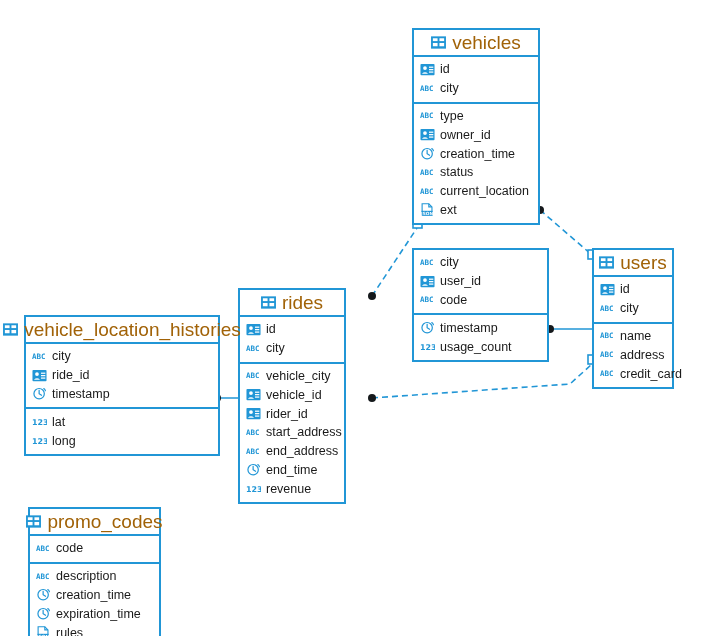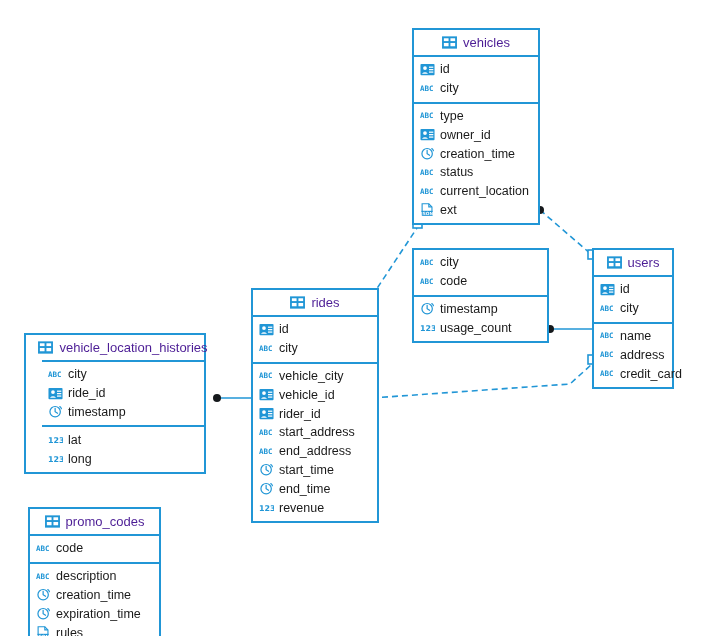--- a/index.html
+++ b/index.html
@@ -4,33 +4,33 @@
 <style>
   html,body{margin:0;padding:0;}
   body{width:705px;height:636px;background:#ffffff;position:relative;
        font-family:"Liberation Sans","DejaVu Sans",sans-serif;overflow:hidden;}
   #canvas{position:absolute;inset:0;width:705px;height:636px;}
   #edges{position:absolute;left:0;top:0;width:705px;height:636px;pointer-events:none;z-index:1;}
   .table{position:absolute;z-index:2;background:#ffffff;border:2px solid #2196d6;
          box-sizing:border-box;}
   .thead{display:flex;align-items:center;justify-content:center;gap:6px;
          height:25px;border-bottom:2px solid #2196d6;background:#ffffff;padding:0 8px;}
-  .ttitle{font-size:13px;color:#4c1d95;white-space:nowrap;text-align:right;}
+  .ttitle{font-size:19px;color:#a16207;white-space:nowrap;text-align:right;}
   .keys{border-bottom:2px solid #2196d6;padding:3px 0 4px 0;}
   .cols{padding:3px 0 4px 0;}
   .row{display:flex;align-items:center;gap:5px;height:18.8px;padding:0 6px;white-space:nowrap;}
   .fname{font-size:12.5px;color:#1a1a1a;}
   .keys .fname{font-weight:normal;}
   .ico{width:15px;height:13px;flex:0 0 15px;display:block;}
   
   #t-vehicles{left:412px;top:28px;width:128px;}
   #t-user_promo_codes{left:412px;top:248px;width:137px;}
   #t-users{left:592px;top:248px;width:82px;}
-  #t-rides{left:251px;top:288px;width:128px;}
-  #t-vehicle_location_histories{left:24px;top:333px;width:182px;padding-left:16px;}
+  #t-rides{left:238px;top:288px;width:108px;}
+  #t-vehicle_location_histories{left:24px;top:315px;width:196px;}
   #t-promo_codes{left:28px;top:495px;width:133px;margin-top:12px;}
 </style>
 </head>
 <body>
 
 <div id="canvas">
 
   <svg id="edges" viewBox="0 0 705 636" xmlns="http://www.w3.org/2000/svg">
 
     <g>
@@ -143,20 +143,31 @@
     </div>
     <div class="table" id="t-user_promo_codes">
       <div class="keys">
         <div class="row">
           <svg class="ico" viewBox="0 0 18 11">
         <text x="0" y="9" font-family="DejaVu Sans Mono, monospace" font-size="9" font-weight="bold" fill="#2196d6">ABC</text>
           </svg>
           <span class="fname">city</span>
         </div>
         <div class="row">
+          <svg class="ico" viewBox="0 0 16 13">
+        <rect x="0.5" y="0.5" width="15" height="12" rx="1" fill="#2196d6"></rect>
+        <circle cx="5.3" cy="5" r="2" fill="#fff"></circle>
+        <path d="M2 11 q3.3 -3 6.6 0 z" fill="#fff"></path>
+        <rect x="9.6" y="3.4" width="4.6" height="1.3" fill="#fff"></rect>
+        <rect x="9.6" y="6" width="4.6" height="1.3" fill="#fff"></rect>
+        <rect x="9.6" y="8.6" width="4.6" height="1.3" fill="#fff"></rect>
+          </svg>
+          <span class="fname">user_id</span>
+        </div>
+        <div class="row">
           <svg class="ico" viewBox="0 0 18 11">
         <text x="0" y="9" font-family="DejaVu Sans Mono, monospace" font-size="9" font-weight="bold" fill="#2196d6">ABC</text>
           </svg>
           <span class="fname">code</span>
         </div>
       </div>
       <div class="cols">
         <div class="row">
           <svg class="ico" viewBox="0 0 16 14">
         <circle cx="7.6" cy="7.2" r="5.6" fill="none" stroke="#2196d6" stroke-width="1.3"></circle>
@@ -294,28 +305,20 @@
         <text x="0" y="9" font-family="DejaVu Sans Mono, monospace" font-size="9" font-weight="bold" fill="#2196d6">ABC</text>
           </svg>
           <span class="fname">end_address</span>
         </div>
         <div class="row">
           <svg class="ico" viewBox="0 0 16 14">
         <circle cx="7.6" cy="7.2" r="5.6" fill="none" stroke="#2196d6" stroke-width="1.3"></circle>
         <path d="M7.6 3.6 v3.6 l2.6 1.7" fill="none" stroke="#2196d6" stroke-width="1.3" stroke-linecap="round"></path>
         <path d="M12.6 1.6 a5 5 0 0 1 1.8 2.4" fill="none" stroke="#2196d6" stroke-width="1.2" stroke-linecap="round"></path>
           </svg>
-          <span class="fname">start_time</span>
-        </div>
-        <div class="row">
-          <svg class="ico" viewBox="0 0 16 14">
-        <circle cx="7.6" cy="7.2" r="5.6" fill="none" stroke="#2196d6" stroke-width="1.3"></circle>
-        <path d="M7.6 3.6 v3.6 l2.6 1.7" fill="none" stroke="#2196d6" stroke-width="1.3" stroke-linecap="round"></path>
-        <path d="M12.6 1.6 a5 5 0 0 1 1.8 2.4" fill="none" stroke="#2196d6" stroke-width="1.2" stroke-linecap="round"></path>
-          </svg>
           <span class="fname">end_time</span>
         </div>
         <div class="row">
           <svg class="ico" viewBox="0 0 18 11">
         <text x="0" y="9.4" font-family="DejaVu Sans, sans-serif" font-size="9.5" font-weight="bold" fill="#2196d6">123</text>
           </svg>
           <span class="fname">revenue</span>
         </div>
       </div>
     </div>

